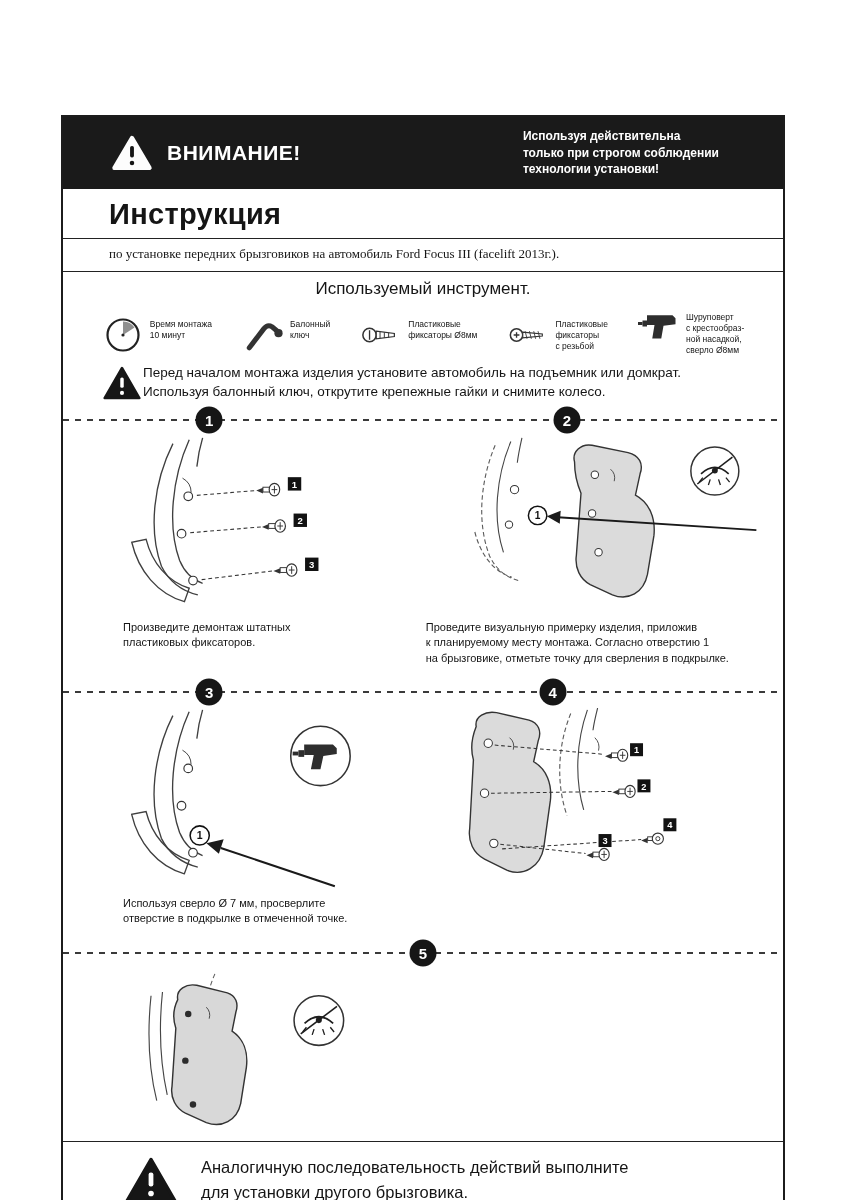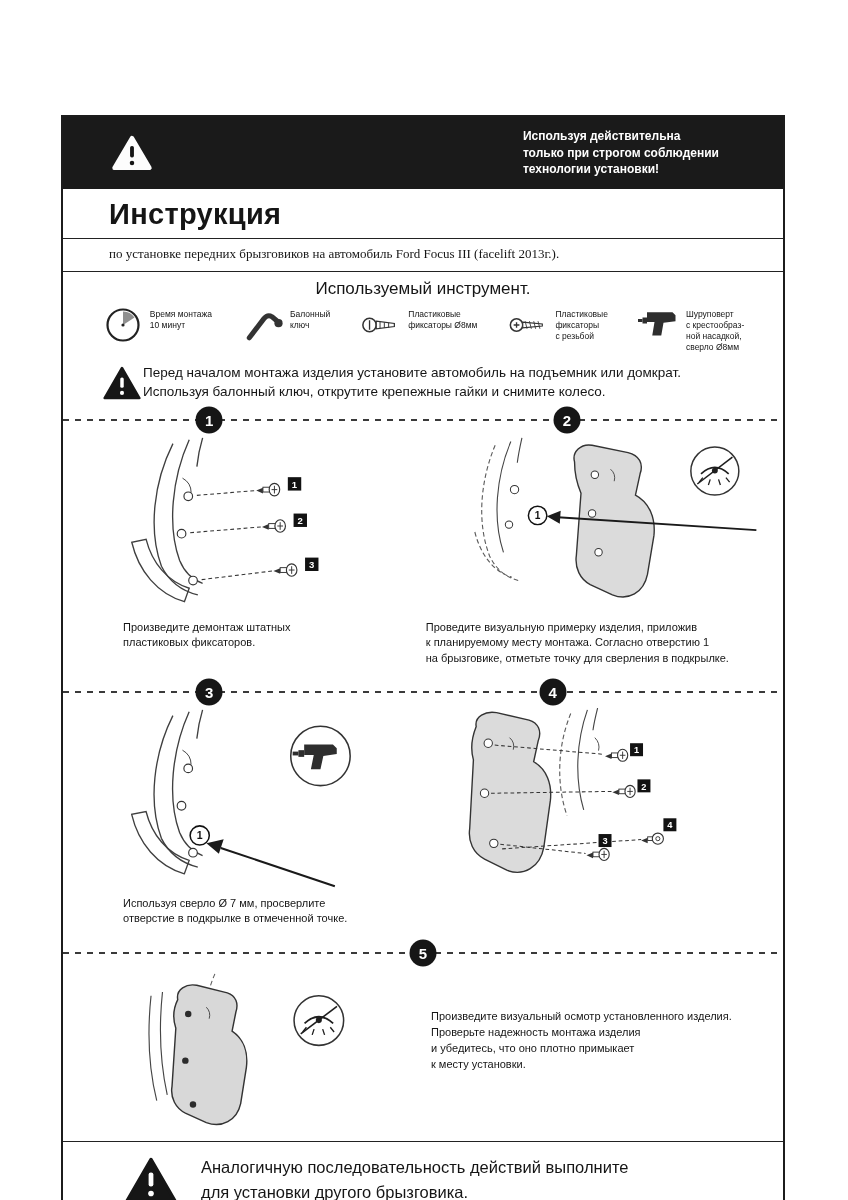--- a/index.html
+++ b/index.html
@@ -29,21 +29,21 @@
   .banner-sub { font-size: 8.5px; color: #e3e3e3; white-space: pre-line; margin-top: 3px; line-height: 1.35; }
   .banner-right { margin-left: auto; margin-right: 64px; font-size: 12px; font-weight: bold; white-space: pre-line; line-height: 1.4; }
   
   .title-block { border-bottom: 1.5px solid #222; }
   .doc-title { font-size: 29px; font-weight: bold; margin: 9px 0 7px 46px; letter-spacing: .3px; }
   .title-rule { border: none; border-top: 1.5px solid #222; margin: 0; }
   .doc-subtitle { font-size: 13px; margin: 7px 0 9px 46px; font-family: Liberation Serif, serif; }
   
   .tools-title { text-align: center; font-size: 17px; font-weight: normal; margin: 7px 0 5px; }
   .tools-row {
-    display: flex; justify-content: center; align-items: flex-start;
+    display: flex; justify-content: center; align-items: flex-end;
     gap: 30px; padding: 0 18px; min-height: 52px;
   }
   .tool { display: flex; align-items: flex-start; gap: 6px; }
   .tool-icon { width: 42px; height: 42px; flex: none; display: flex; align-items: center; justify-content: center; }
   .tool-label { font-size: 8.5px; line-height: 1.3; white-space: pre-line; padding-top: 5px; }
   .pre-warning { display: flex; align-items: center; gap: 2px; margin: 8px 60px 2px 40px; }
   .pre-warning-text { font-size: 13.5px; white-space: pre-line; line-height: 1.4; }
   
   .step-header { position: relative; height: 28px; margin-top: 4px; }
   .dash-line {
@@ -79,20 +79,21 @@
 
 <div class="sheet">
 
   <header class="banner">
     <svg class="banner-icon" width="42" height="38" viewBox="0 0 48 42">
       <path d="M24,4 L44,38 H4 Z" fill="#fdfdfd" stroke="#fdfdfd" stroke-width="5" stroke-linejoin="round"></path>
       <rect x="21.8" y="13" width="4.4" height="13" rx="2" fill="#161616"></rect>
       <circle cx="24" cy="32.5" r="2.6" fill="#161616"></circle>
     </svg>
     <div class="banner-main">
+      <div class="banner-title">ВНИМАНИЕ!</div>
     </div>
     <div class="banner-right">Используя действительна
 только при строгом соблюдении
 технологии установки!</div>
   </header>
 
   <section class="title-block">
     <h1 class="doc-title">Инструкция</h1>
     <hr class="title-rule">
     <p class="doc-subtitle">по установке передних брызговиков на автомобиль Ford Focus III (facelift 2013г.).</p>
@@ -403,24 +404,20 @@
         </g>
         <path d="M88,38 q5,5 3,12" fill="none" stroke="#333" stroke-width="0.9"></path>
         <g transform="translate(206,52)">
           <circle r="26" fill="#fff" stroke="#333" stroke-width="1.6"></circle>
           <path d="M-15,3 Q0,-11 15,3" fill="none" stroke="#1e1e1e" stroke-width="1.8"></path>
           <circle cy="-0.5" r="3.2" fill="#1e1e1e"></circle>
           <path d="M-13,7 L-17,12 M-5,9 L-7,15 M4,9 L6,15 M12,7 L16,12" stroke="#1e1e1e" stroke-width="1.4" fill="none"></path>
           <path d="M-19,14 L19,-15" stroke="#1e1e1e" stroke-width="1.7"></path>
         </g>
       </svg>
-      <p class="step5-caption">Произведите визуальный осмотр установленного изделия.
-Проверьте надежность монтажа изделия
-и убедитесь, что оно плотно примыкает
-к месту установки.</p>
     </div>
 
   </section>
 
   <footer class="footer">
     <svg width="52" height="46" viewBox="0 0 48 42">
       <path d="M24,2 L46,40 H2 Z" fill="#161616" stroke="#161616" stroke-width="3" stroke-linejoin="round"></path>
       <rect x="21.8" y="14" width="4.4" height="13" rx="2" fill="#fff"></rect>
       <circle cx="24" cy="33.5" r="2.6" fill="#fff"></circle>
     </svg>

